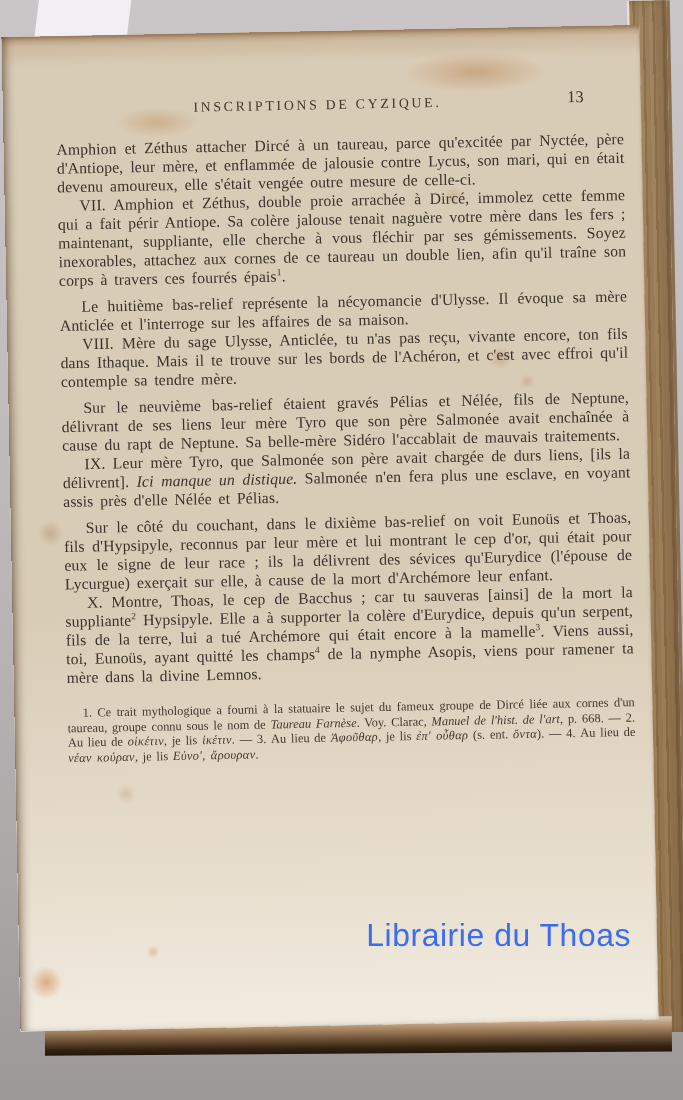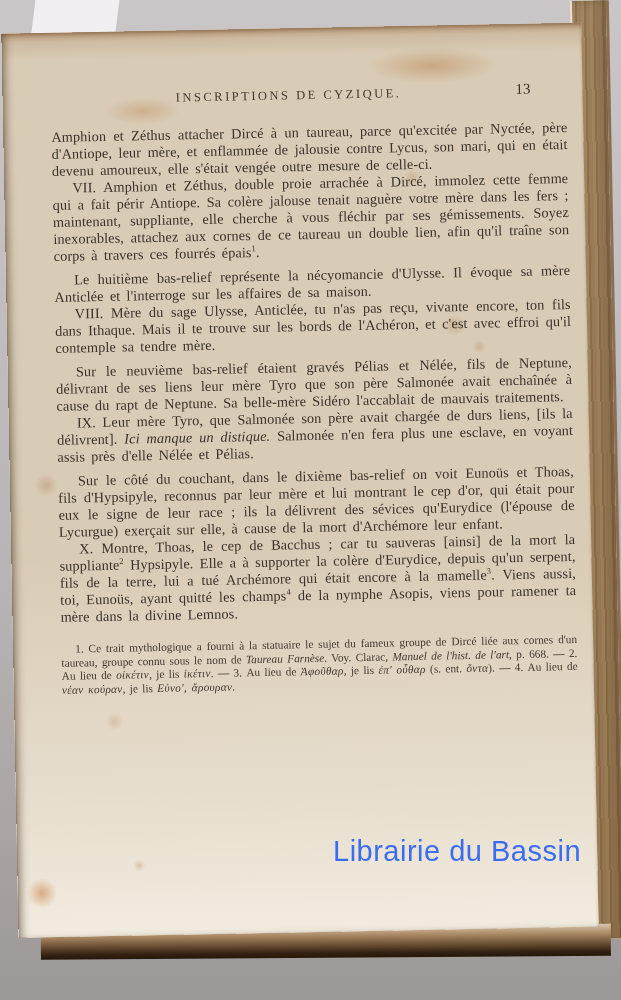--- a/index.html
+++ b/index.html
@@ -105,13 +105,13 @@
           <p class="para indent spaced"><span>Sur le côté du couchant, dans le dixième bas-relief on voit Eunoüs et Thoas, fils d'Hypsipyle, reconnus par leur mère et lui montrant le cep d'or, qui était pour eux le signe de leur race ; ils la délivrent des sévices qu'Eurydice (l'épouse de Lycurgue) exerçait sur elle, à cause de la mort d'Archémore leur enfant.</span></p>
           <p class="para indent"><span>X. Montre, Thoas, le cep de Bacchus ; car tu sauveras [ainsi] de la mort la suppliante</span><sup>2</sup><span> Hypsipyle. Elle a à supporter la colère d'Eurydice, depuis qu'un serpent, fils de la terre, lui a tué Archémore qui était encore à la mamelle</span><sup>3</sup><span>. Viens aussi, toi, Eunoüs, ayant quitté les champs</span><sup>4</sup><span> de la nymphe Asopis, viens pour ramener ta mère dans la divine Lemnos.</span></p>
         </div>
       <div class="footnotes">
         <p class="fn-para" id="footnote-para" style="margin:0"><span>1. Ce trait mythologique a fourni à la statuaire le sujet du fameux groupe de Dircé liée aux cornes d'un taureau, groupe connu sous le nom de </span><span class="italic">Taureau Farnèse</span><span>. Voy. Clarac, </span><span class="italic">Manuel de l'hist. de l'art</span><span>, p. 668. — 2. Au lieu de </span><span class="greek">οἰκέτιν</span><span>, je lis </span><span class="greek">ἱκέτιν</span><span>. — 3. Au lieu de </span><span class="greek">Ἀφοῦθαρ</span><span>, je lis </span><span class="greek">ἐπ' οὖθαρ</span><span> (s. ent. </span><span class="greek">ὄντα</span><span>). — 4. Au lieu de </span><span class="greek">νέαν κούραν</span><span>, je lis </span><span class="greek">Εὐνο', ἄρουραν</span><span>.</span></p>
       </div>
     </div>
   </div>
 </div>
 
-<div class="watermark" style="color: rgb(43, 99, 242);">Librairie du Bassin</div>
+<div class="watermark" style="color: rgb(43, 99, 242);">Librairie du Thoas</div>
 
 </body></html>

